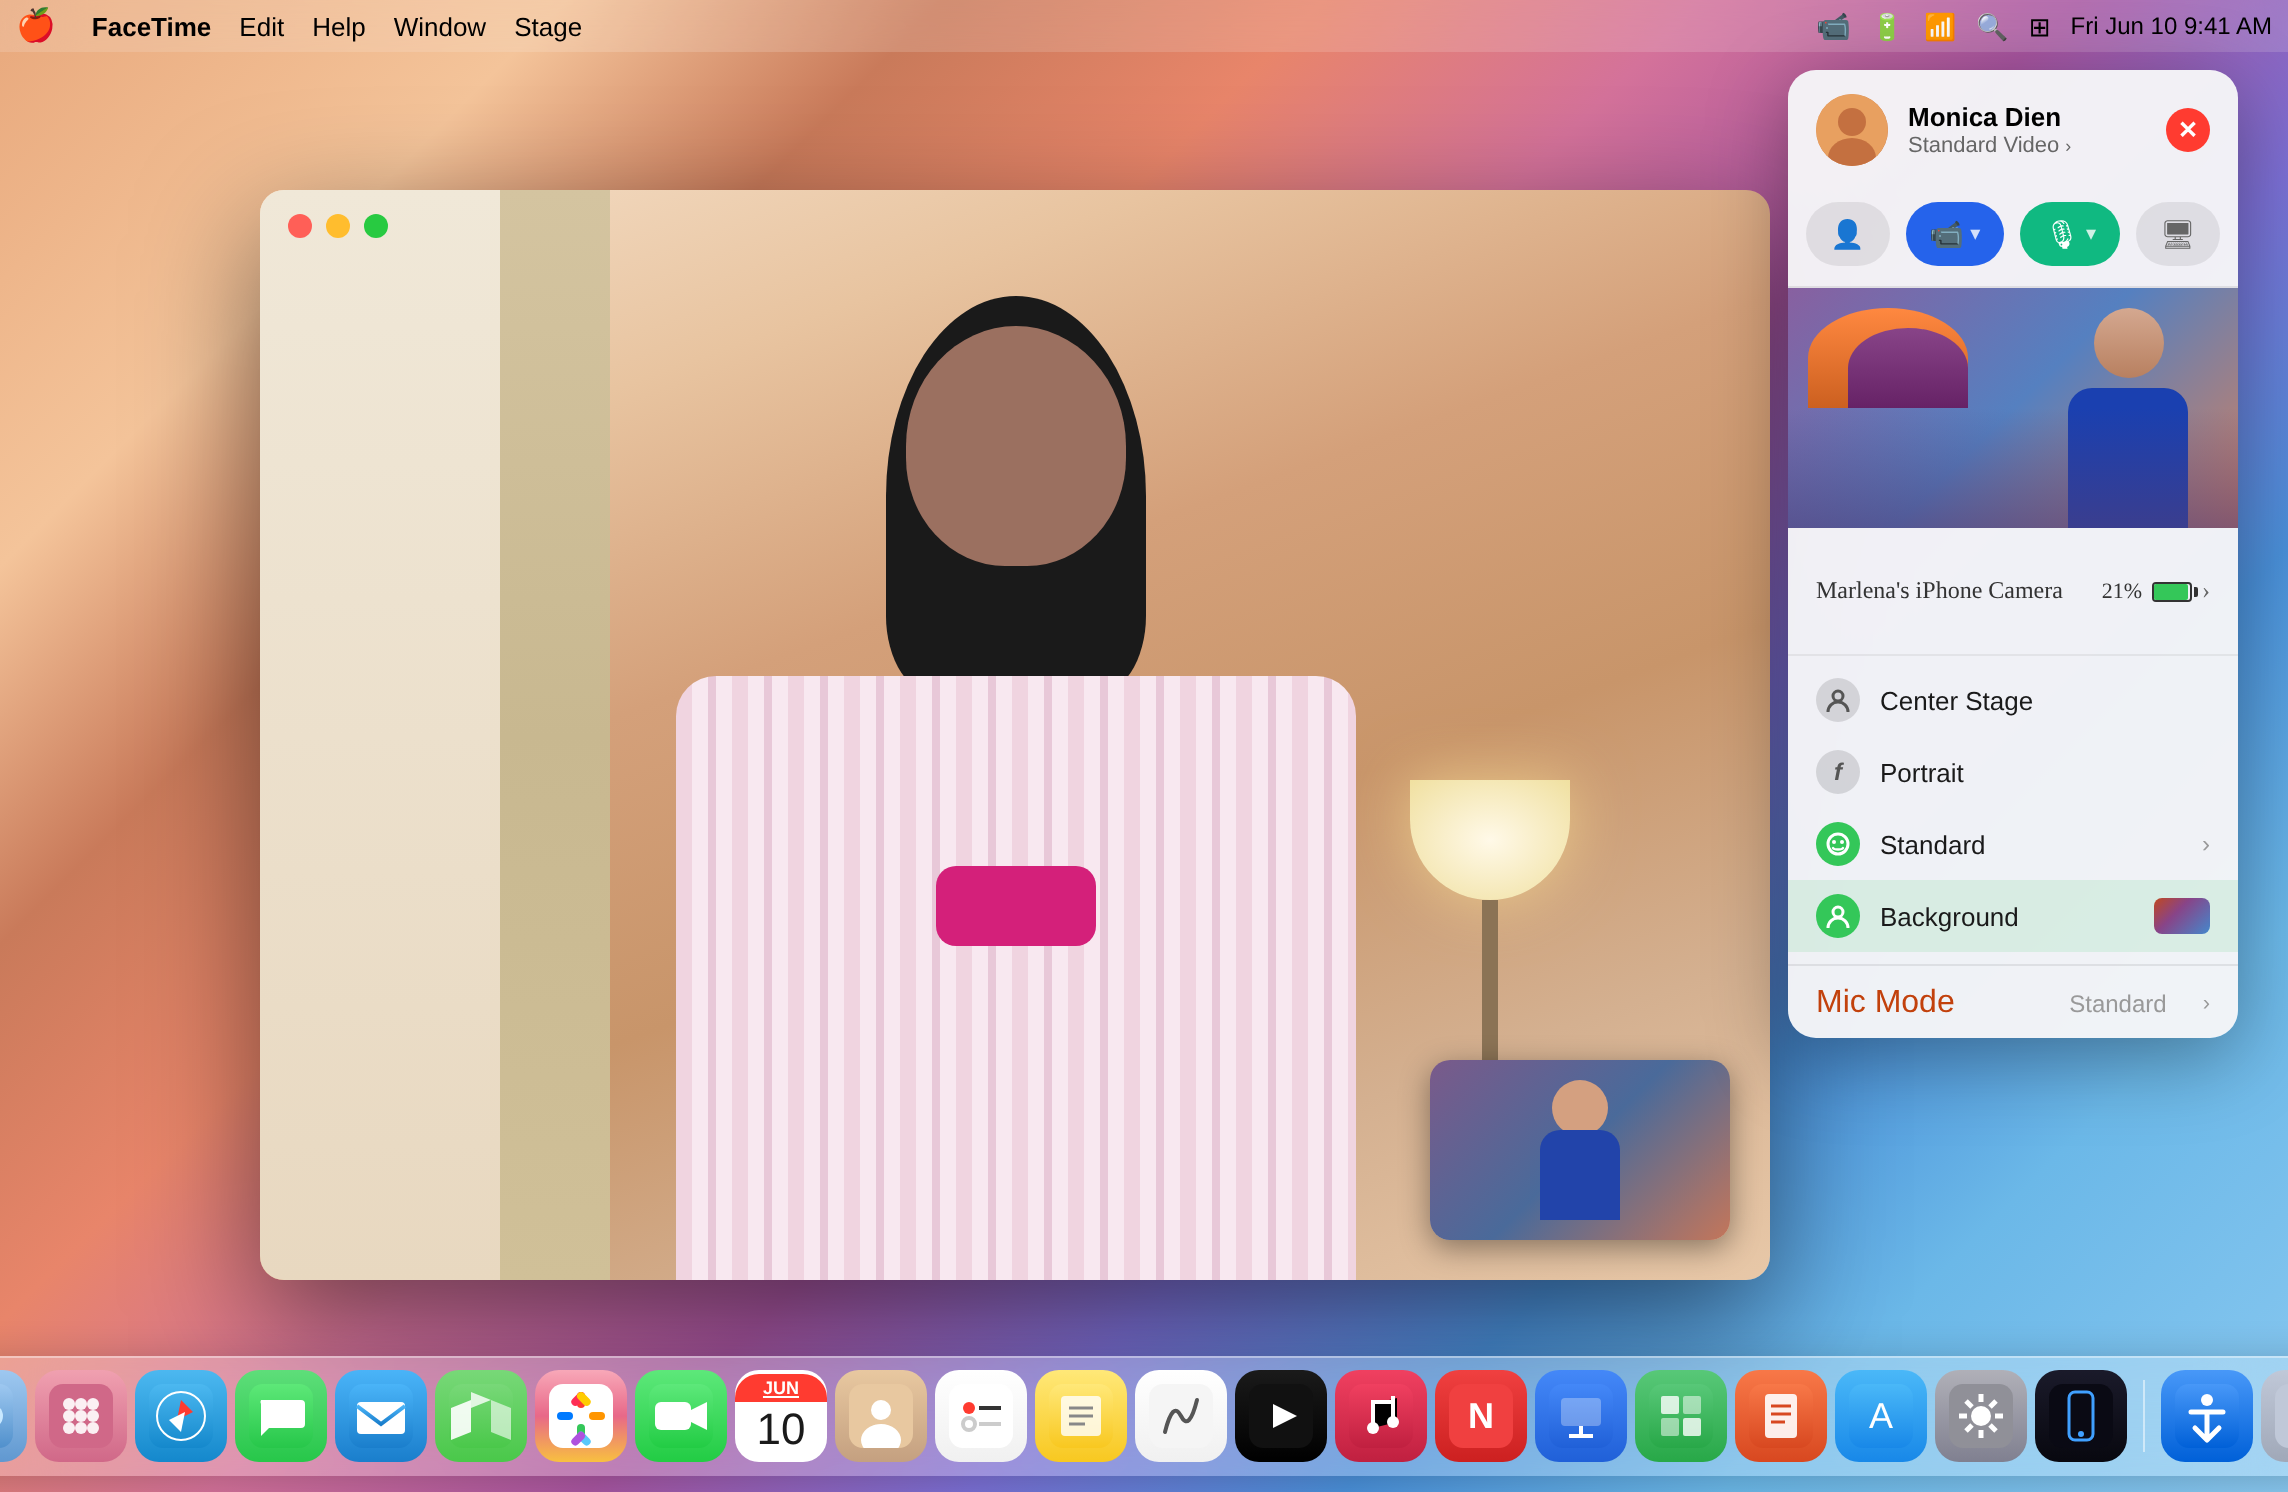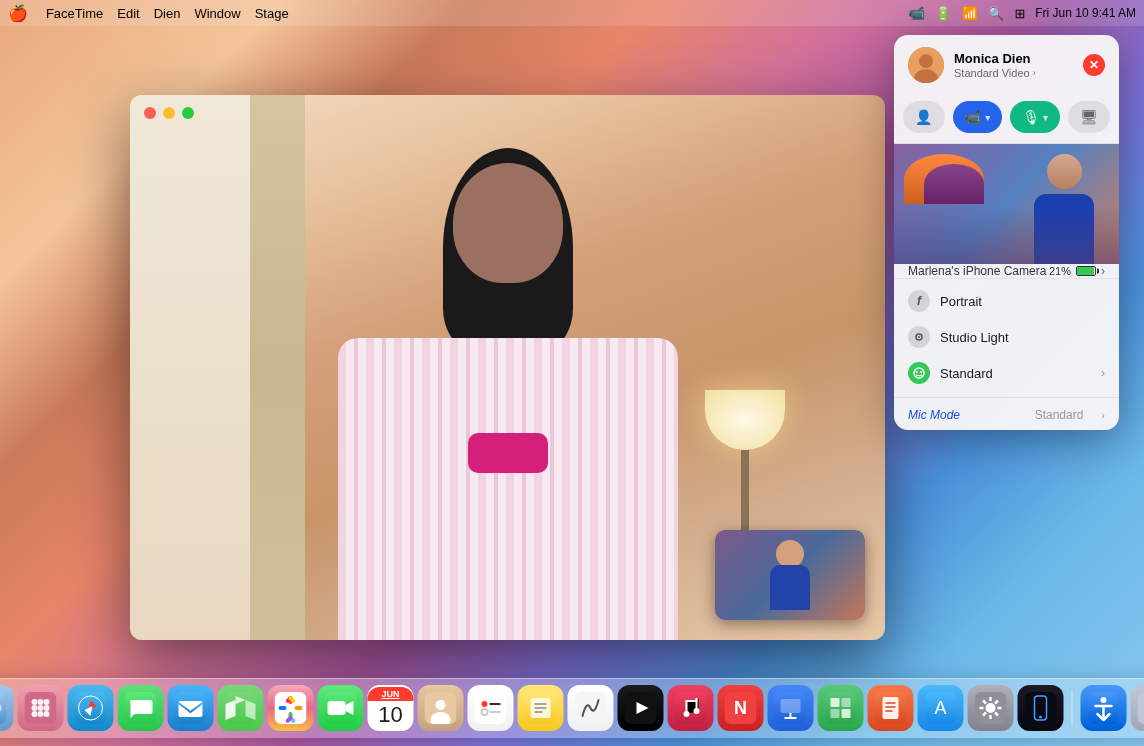--- a/index.html
+++ b/index.html
@@ -31,21 +31,21 @@
     .menu-bar-left {
       display: flex;
       align-items: center;
       gap: 14px;
     }
     .apple-logo {
       font-size: 16px;
       margin-right: 4px;
     }
     .menu-bar-app {
-      font-weight: 400;
+      font-weight: 700;
     }
     .menu-bar-item {
       font-weight: 400;
     }
     .menu-bar-right {
       margin-left: auto;
       display: flex;
       align-items: center;
       gap: 10px;
       font-size: 12px;
@@ -362,22 +362,23 @@
       background: #2244cc;
       border-radius: 12px 12px 0 0;
       margin: 0 auto;
     }
 
     
     .camera-bar {
       display: flex;
       align-items: flex-end;
       justify-content: space-between;
-      padding: 0 14px;
+      padding: 24px 14px;
       border-bottom: 1px solid rgba(0,0,0,0.06);
+      font-family: Liberation Serif, serif;
     }
     .camera-name {
       font-size: 12px;
       color: #333;
       font-weight: 500;
     }
     .camera-battery {
       display: flex;
       align-items: center;
       gap: 5px;
@@ -463,23 +464,22 @@
     }
 
     
     .mic-mode-row {
       display: flex;
       align-items: center;
       justify-content: space-between;
       padding: 8px 14px;
     }
     .mic-mode-label {
-      font-size: 12px;
-      color: #1d4ed8;
-      font-style: italic;
+      font-size: 16px;
+      color: #c2410c;
     }
     .mic-mode-value {
       font-size: 12px;
       color: #999;
       display: flex;
       align-items: center;
       gap: 18px;
     }
 
     
@@ -543,21 +543,21 @@
     .dock-trash { background: linear-gradient(180deg, #c0c8d8 0%, #a0a8b8 100%); }
   </style>
 </head>
 <body>
 
 <div class="menu-bar">
   <div class="menu-bar-left">
     <span class="apple-logo">🍎</span>
     <span class="menu-bar-app">FaceTime</span>
     <span class="menu-bar-item">Edit</span>
-    <span class="menu-bar-item">Dien</span>
+    <span class="menu-bar-item">Help</span>
     <span class="menu-bar-item">Window</span>
     <span class="menu-bar-item">Stage</span>
   </div>
   <div class="menu-bar-right">
     <span style="color:#22cc44;font-size:14px;">📹</span>
     <span style="font-size:13px;">🔋</span>
     <span style="font-size:13px;">📶</span>
     <span style="font-size:13px;">🔍</span>
     <span style="font-size:13px;">⊞</span>
     <span style="font-size:12px;">Fri Jun 10  9:41 AM</span>
@@ -661,49 +661,61 @@
       <div class="battery-icon">
         <div class="battery-fill"></div>
         <div class="battery-tip"></div>
       </div>
       <span class="camera-chevron">›</span>
     </div>
   </div>
 
   <div class="menu-items">
 
+    <div class="menu-item">
+      <div class="menu-item-icon icon-gray">
+        <svg width="14" height="14" viewBox="0 0 14 14" fill="none">
+          <circle cx="7" cy="5" r="2.5" stroke="#555" stroke-width="1.5"></circle>
+          <path d="M2 13c0-2.761 2.239-5 5-5s5 2.239 5 5" stroke="#555" stroke-width="1.5"></path>
+        </svg>
+      </div>
+      <span class="menu-item-label">Center Stage</span>
+    </div>
 
     <div class="menu-item">
       <div class="menu-item-icon icon-gray" style="font-size:12px;color:#555;font-style:italic;font-weight:600;">f</div>
       <span class="menu-item-label">Portrait</span>
     </div>
 
-    <div class="menu-item">
-      <div class="menu-item-icon icon-gray">
-        <svg width="14" height="14" viewBox="0 0 14 14">
-          <circle cx="7" cy="7" r="3" fill="none" stroke="#555" stroke-width="1.5"></circle>
-          <circle cx="7" cy="7" r="1" fill="#555"></circle>
-        </svg>
-      </div>
-      <span class="menu-item-label">Studio Light</span>
-    </div>
 
     <div class="menu-item">
       <div class="menu-item-icon icon-green">
         <svg width="14" height="14" viewBox="0 0 14 14">
           <circle cx="7" cy="7" r="5" fill="none" stroke="white" stroke-width="1.5"></circle>
           <circle cx="5" cy="6" r="1" fill="white"></circle>
           <circle cx="9" cy="6" r="1" fill="white"></circle>
           <path d="M4.5 9c.5 1 4.5 1 5 0" stroke="white" stroke-width="1.2" fill="none" stroke-linecap="round"></path>
         </svg>
       </div>
       <span class="menu-item-label">Standard</span>
       <span class="menu-item-chevron">›</span>
     </div>
 
+    <div class="menu-item active">
+      <div class="menu-item-icon icon-green">
+        <svg width="14" height="14" viewBox="0 0 14 14" fill="none">
+          <circle cx="7" cy="5" r="2.5" stroke="white" stroke-width="1.5"></circle>
+          <path d="M2 13c0-2.761 2.239-5 5-5s5 2.239 5 5" stroke="white" stroke-width="1.5"></path>
+        </svg>
+      </div>
+      <span class="menu-item-label">Background</span>
+      <div class="menu-item-thumb" style="width:28px;height:18px;border-radius:4px;overflow:hidden;">
+        <div style="width:100%;height:100%;background:linear-gradient(135deg,#c04820 0%,#884488 40%,#4488cc 100%);"></div>
+      </div>
+    </div>
 
   </div>
 
   <div class="menu-divider"></div>
 
   <div class="mic-mode-row">
     <span class="mic-mode-label">Mic Mode</span>
     <div class="mic-mode-value">
       <span>Standard</span>
       <span style="font-size:11px;">›</span>

